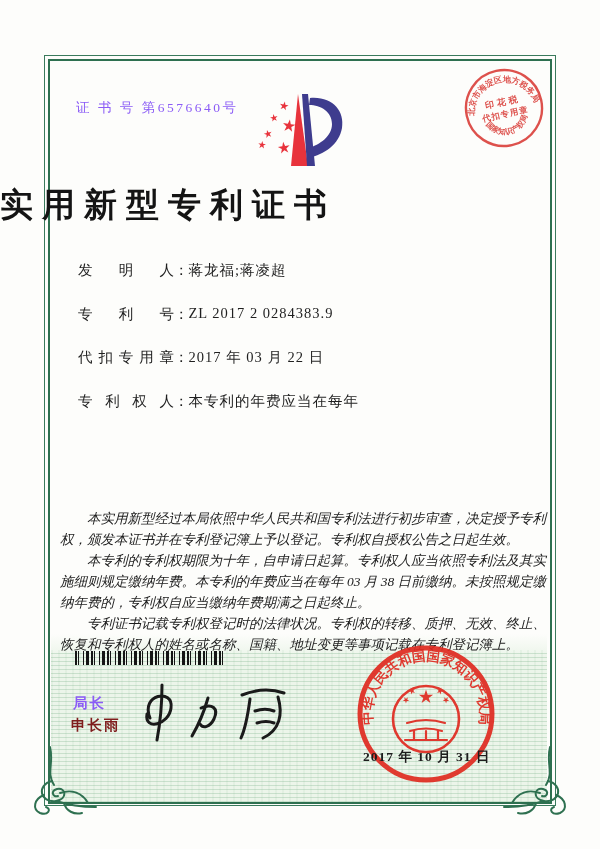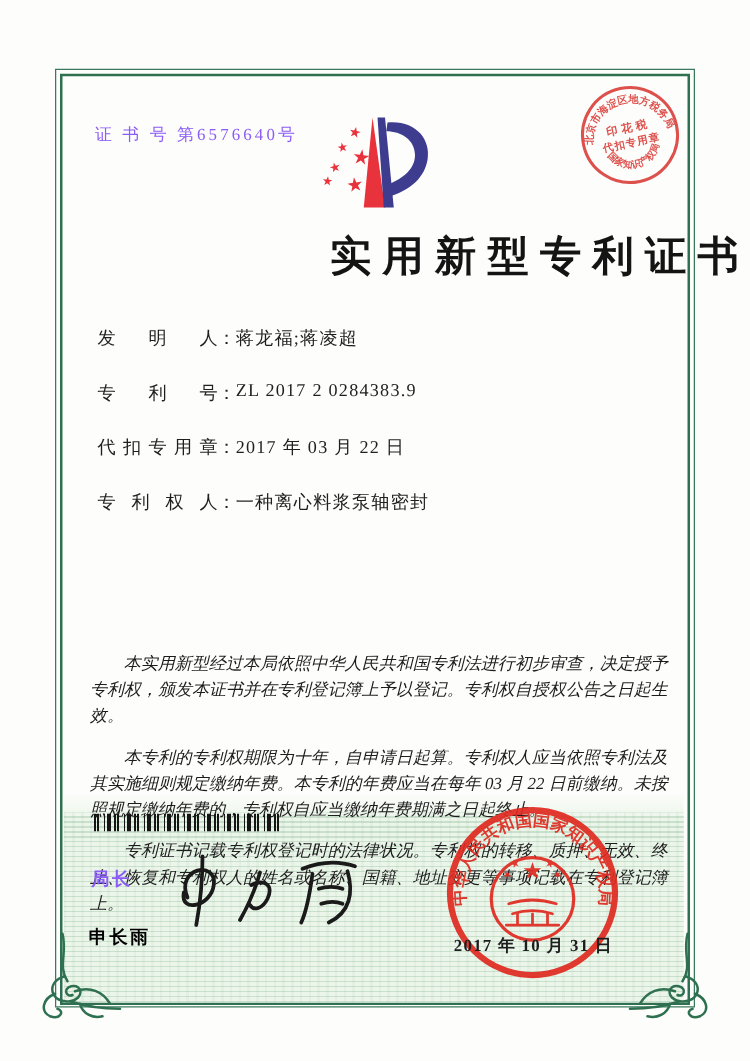--- a/index.html
+++ b/index.html
@@ -14,40 +14,40 @@
 
   
   .band{position:absolute;left:51px;top:634px;width:496px;height:168px;
     background:linear-gradient(to bottom, rgba(238,246,236,0) 0, #ecf5ea 22px);}
   .band .lines{position:absolute;left:0;top:16px;right:0;bottom:0;
     background:repeating-linear-gradient(0deg, rgba(120,175,135,.30) 0 1px, transparent 1px 4px),
                repeating-linear-gradient(90deg, rgba(140,190,150,.10) 0 2px, transparent 2px 7px);}
 
   
   .cert-no{position:absolute;left:76px;top:99px;font-size:13.5px;color:#8b5cf6;letter-spacing:2.5px;}
-  .title{position:absolute;left:0;top:183px;width:600px;text-align:right;
+  .title{position:absolute;left:0;top:183px;width:600px;text-align:left;
     font-size:33px;font-weight:bold;color:#141414;letter-spacing:9px;}
   .fields{position:absolute;left:78px;top:261px;width:460px;}
   .field-row{height:43.5px;font-size:14.5px;color:#1f1f1f;white-space:nowrap;}
   .field-label{display:inline-block;width:96px;text-align:justify;text-align-last:justify;
     -moz-text-align-last:justify;vertical-align:top;}
   .field-colon{display:inline-block;vertical-align:top;}
   .field-value{display:inline-block;vertical-align:top;letter-spacing:1px;}
   .body-text{position:absolute;left:60px;top:508px;width:486px;font-size:13.5px;line-height:21px;
     color:#1c1c1c;text-align:justify;font-style:italic;}
-  .body-text p{margin:12px;text-indent:2em;}
+  .body-text p{margin:0;text-indent:2em;}
 
   .barcode{position:absolute;left:75px;top:651px;width:150px;height:14px;
     background:repeating-linear-gradient(90deg,#151515 0 2px,transparent 2px 3px,
       #151515 3px 4px,transparent 4px 8px,#151515 8px 9px,transparent 9px 11px,
       #151515 11px 14px,transparent 14px 16px);}
 
   .role{position:absolute;left:73px;top:694px;font-size:14.5px;font-weight:bold;color:#8b5cf6;
     font-family:Liberation Serif, serif;letter-spacing:2px;}
-  .officer{position:absolute;left:71px;top:740px;font-size:14.5px;font-weight:bold;color:#000000;
+  .officer{position:absolute;left:71px;top:716px;font-size:14.5px;font-weight:bold;color:#7f1d1d;
     font-family:"Liberation Sans","DejaVu Sans",sans-serif;letter-spacing:2px;}
   .signature{position:absolute;left:120px;top:678px;}
 
   .seal{position:absolute;left:351px;top:639px;}
   .issue-date{position:absolute;left:363px;top:748px;font-size:13.5px;font-weight:bold;
     color:#1d1d1d;letter-spacing:1px;}
   .footer{position:absolute;left:0;top:783px;width:600px;text-align:center;
     font-size:11.5px;color:#3f4a42;letter-spacing:2px;}
 
   .stamp{position:absolute;left:457px;top:61px;opacity:.88;}
@@ -111,27 +111,27 @@
     <div class="field-row">
       <span class="field-label">发明人</span><span class="field-colon">：</span><span class="field-value">蒋龙福;蒋凌超</span>
     </div>
     <div class="field-row">
       <span class="field-label">专利号</span><span class="field-colon">：</span><span class="field-value">ZL 2017 2 0284383.9</span>
     </div>
     <div class="field-row">
       <span class="field-label">代扣专用章</span><span class="field-colon">：</span><span class="field-value">2017 年 03 月 22 日</span>
     </div>
     <div class="field-row">
-      <span class="field-label">专利权人</span><span class="field-colon">：</span><span class="field-value">一种离心料浆泵轴密封</span>
+      <span class="field-label">专利权人</span><span class="field-colon">：</span><span class="field-value">本专利的年费应当在每年</span>
     </div>
   </div>
 
   <div class="body-text">
     <p>本实用新型经过本局依照中华人民共和国专利法进行初步审查，决定授予专利权，颁发本证书并在专利登记簿上予以登记。专利权自授权公告之日起生效。</p>
-    <p>本专利的专利权期限为十年，自申请日起算。专利权人应当依照专利法及其实施细则规定缴纳年费。本专利的年费应当在每年 03 月 22 日前缴纳。未按照规定缴纳年费的，专利权自应当缴纳年费期满之日起终止。</p>
+    <p>本专利的专利权期限为十年，自申请日起算。专利权人应当依照专利法及其实施细则规定缴纳年费。本专利的年费应当在每年 03 月 38 日前缴纳。未按照规定缴纳年费的，专利权自应当缴纳年费期满之日起终止。</p>
     <p>专利证书记载专利权登记时的法律状况。专利权的转移、质押、无效、终止、恢复和专利权人的姓名或名称、国籍、地址变更等事项记载在专利登记簿上。</p>
   </div>
 
   <div class="barcode"></div>
 
   <div class="role">局长</div>
   <div class="officer">申长雨</div>
 
   <svg class="signature" width="195" height="72" viewBox="0 0 195 72">
     <g fill="none" stroke="#1a1a1a" stroke-width="3" stroke-linecap="round" stroke-linejoin="round">

